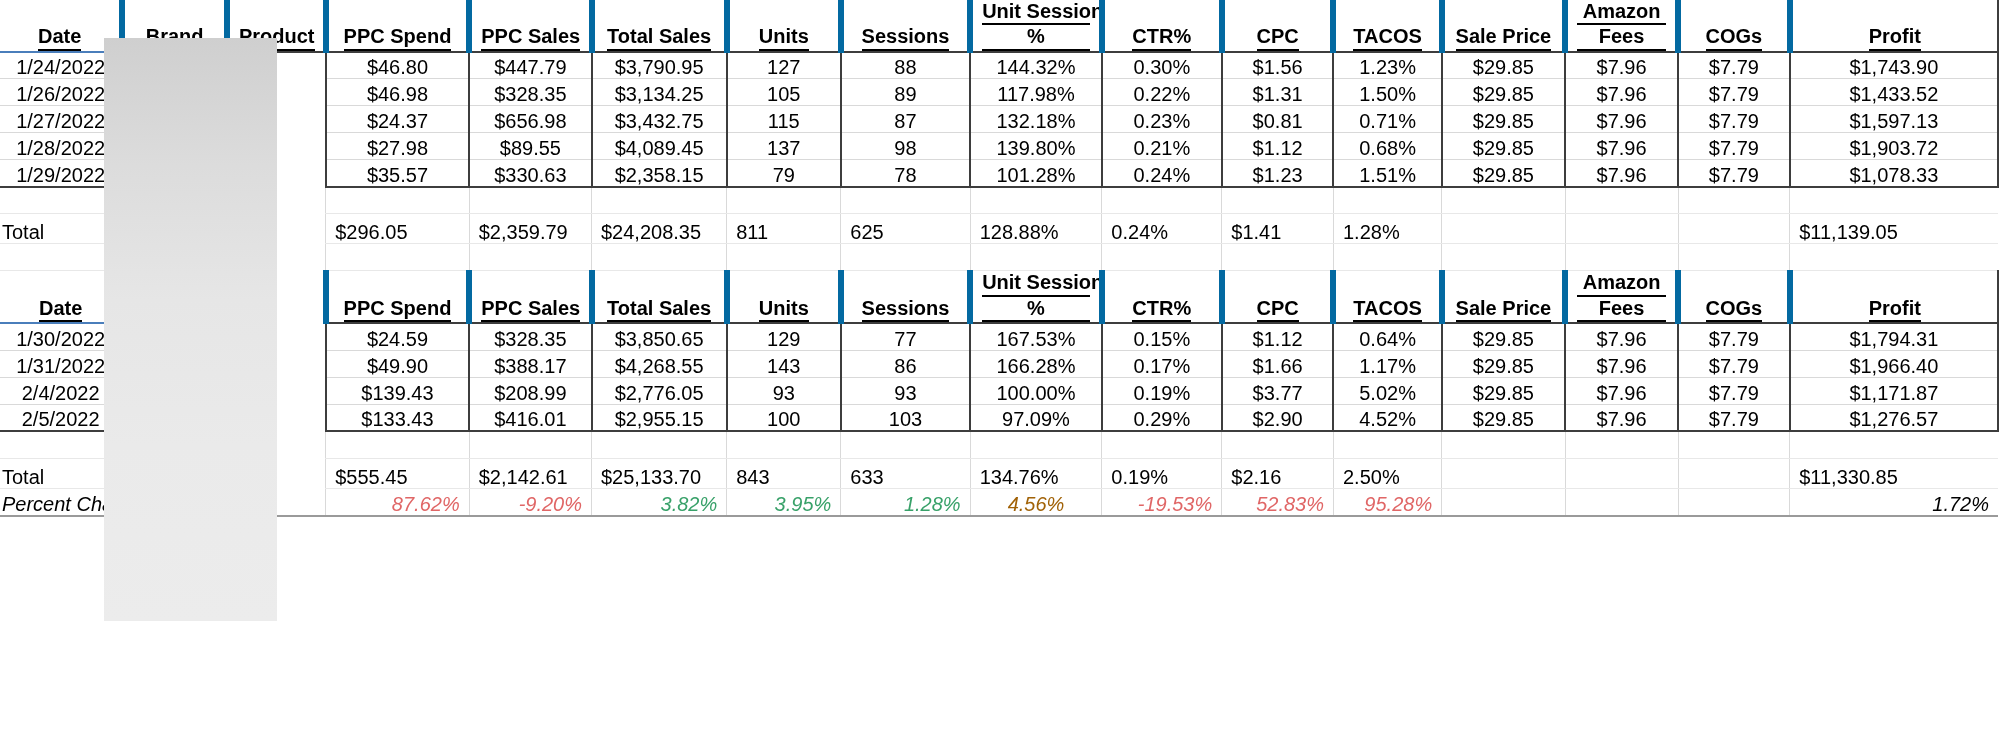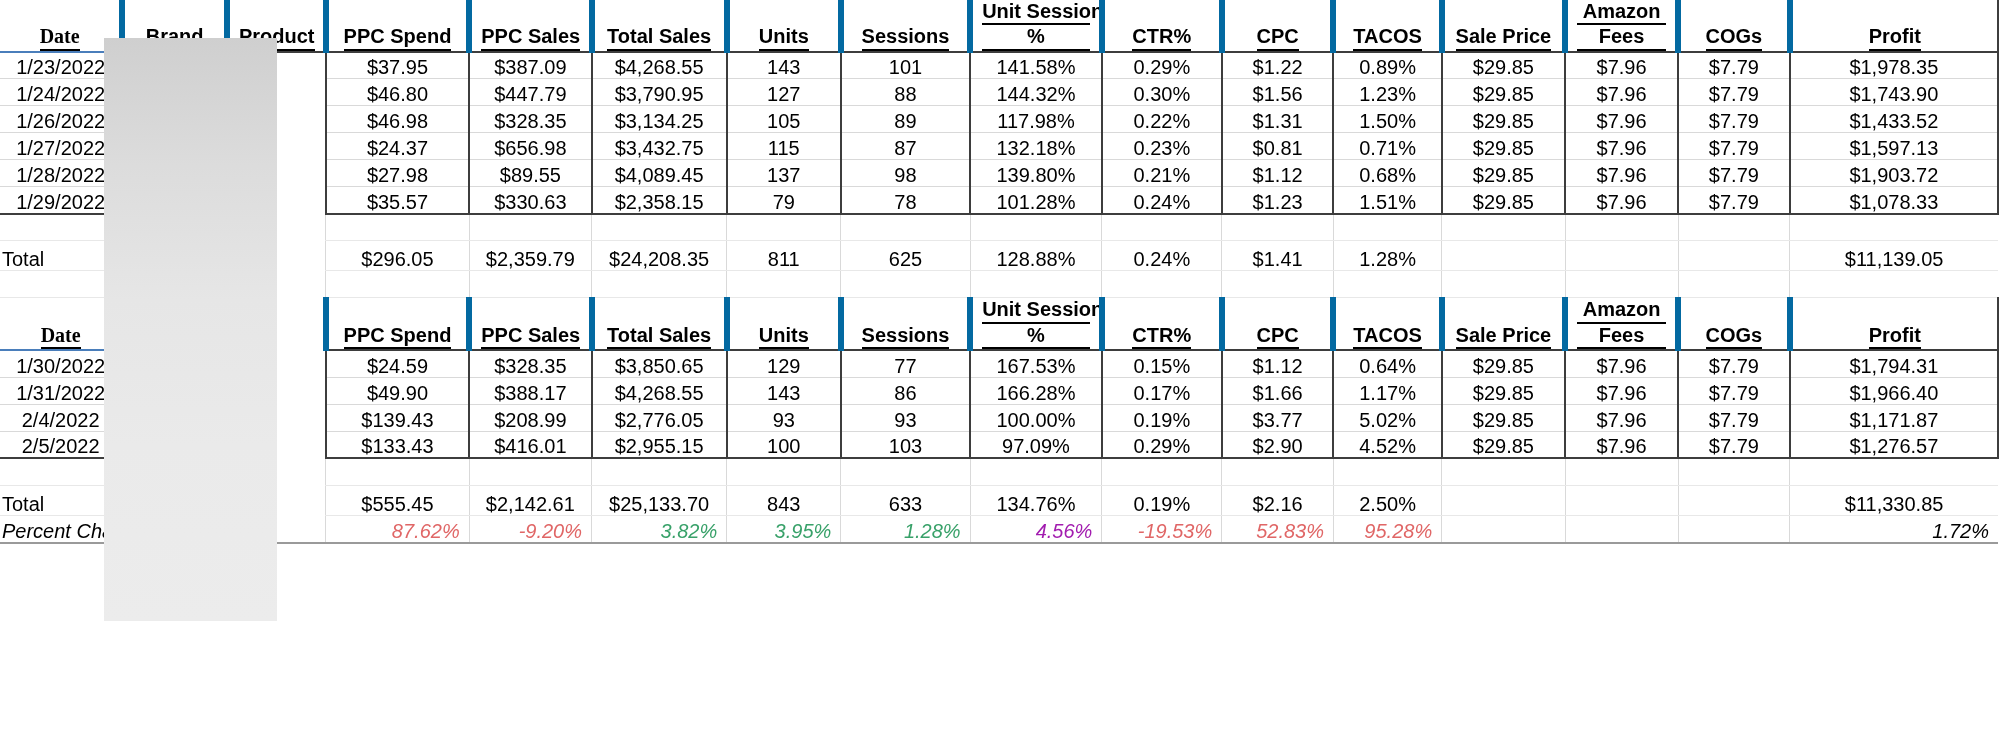--- a/index.html
+++ b/index.html
@@ -67,21 +67,20 @@
     line-height: 1.12;
   }
   th.col-head .ht.two {
     display: block;
     text-align: center;
   }
   th.col-head.date-head {
     border-left: none;
     border-right: 2px solid #fca5a5;
     border-bottom: 2px solid #4a7ebb;
-    font-family: Liberation Serif, serif;
   }
   th.col-head.blank-head {
     border-left: none;
     border-bottom: none;
   }
   th.col-head.lastcol { border-right: 2px solid #3d3d3d; }
 
   
   td.cell {
     text-align: center;
@@ -108,21 +107,21 @@
   
   td.spacer {
     border-left: 1px solid #d9d9d9;
     border-bottom: 1px solid #e8e8e8;
   }
   td.spacer.first { border-left: none; }
   td.spacer.nodeco { border-left: none; border-bottom: none; }
 
   
   td.tot {
-    text-align: center;
+    text-align: left;
     font-weight: bold;
     border-left: 1px solid #d9d9d9;
     border-bottom: 1px solid #e8e8e8;
     vertical-align: middle;
     padding-right: 11px;
   }
   td.tot.label {
     text-align: left;
     border-left: none;
     padding-left: 2px;
@@ -201,38 +200,20 @@
       <th class="col-head"><span class="ht">Sale Price</span></th>
       <th class="col-head">
             <span class="ht two">Amazon</span>
             <span class="ht two">Fees</span>
           </th>
       <th class="col-head"><span class="ht">COGs</span></th>
       <th class="col-head lastcol"><span class="ht">Profit</span></th>
     </tr>
 
     <tr class="data-row">
-      <td class="cell datecell">1/23/2022</td>
-      <td class="cell redacted"></td>
-      <td class="cell redacted prod"></td>
-      <td class="cell">$37.95</td>
-      <td class="cell">$387.09</td>
-      <td class="cell">$4,268.55</td>
-      <td class="cell">143</td>
-      <td class="cell">101</td>
-      <td class="cell">141.58%</td>
-      <td class="cell">0.29%</td>
-      <td class="cell">$1.22</td>
-      <td class="cell">0.89%</td>
-      <td class="cell">$29.85</td>
-      <td class="cell">$7.96</td>
-      <td class="cell">$7.79</td>
-      <td class="cell lastcol">$1,978.35</td>
-    </tr>
-    <tr class="data-row">
       <td class="cell datecell">1/24/2022</td>
       <td class="cell redacted"></td>
       <td class="cell redacted prod"></td>
       <td class="cell">$46.80</td>
       <td class="cell">$447.79</td>
       <td class="cell">$3,790.95</td>
       <td class="cell">127</td>
       <td class="cell">88</td>
       <td class="cell">144.32%</td>
       <td class="cell">0.30%</td>
@@ -511,21 +492,21 @@
 
     <tr class="pct-row">
       <td class="pct label">Percent Change</td>
       <td class="pct nodeco"></td>
       <td class="pct nodeco"></td>
       <td class="pct" style="color: rgb(224, 102, 102);">87.62%</td>
       <td class="pct" style="color: rgb(224, 102, 102);">-9.20%</td>
       <td class="pct" style="color: rgb(56, 161, 105);">3.82%</td>
       <td class="pct" style="color: rgb(56, 161, 105);">3.95%</td>
       <td class="pct" style="color: rgb(56, 161, 105);">1.28%</td>
-      <td class="pct" style="color: #a21caf;">4.56%</td>
+      <td class="pct" style="color: #a16207; text-align: center;">4.56%</td>
       <td class="pct" style="color: rgb(224, 102, 102);">-19.53%</td>
       <td class="pct" style="color: rgb(224, 102, 102);">52.83%</td>
       <td class="pct" style="color: rgb(224, 102, 102);">95.28%</td>
       <td class="pct"></td>
       <td class="pct"></td>
       <td class="pct"></td>
       <td class="pct" style="color: #000000;">1.72%</td>
     </tr>
 
   </tbody>

